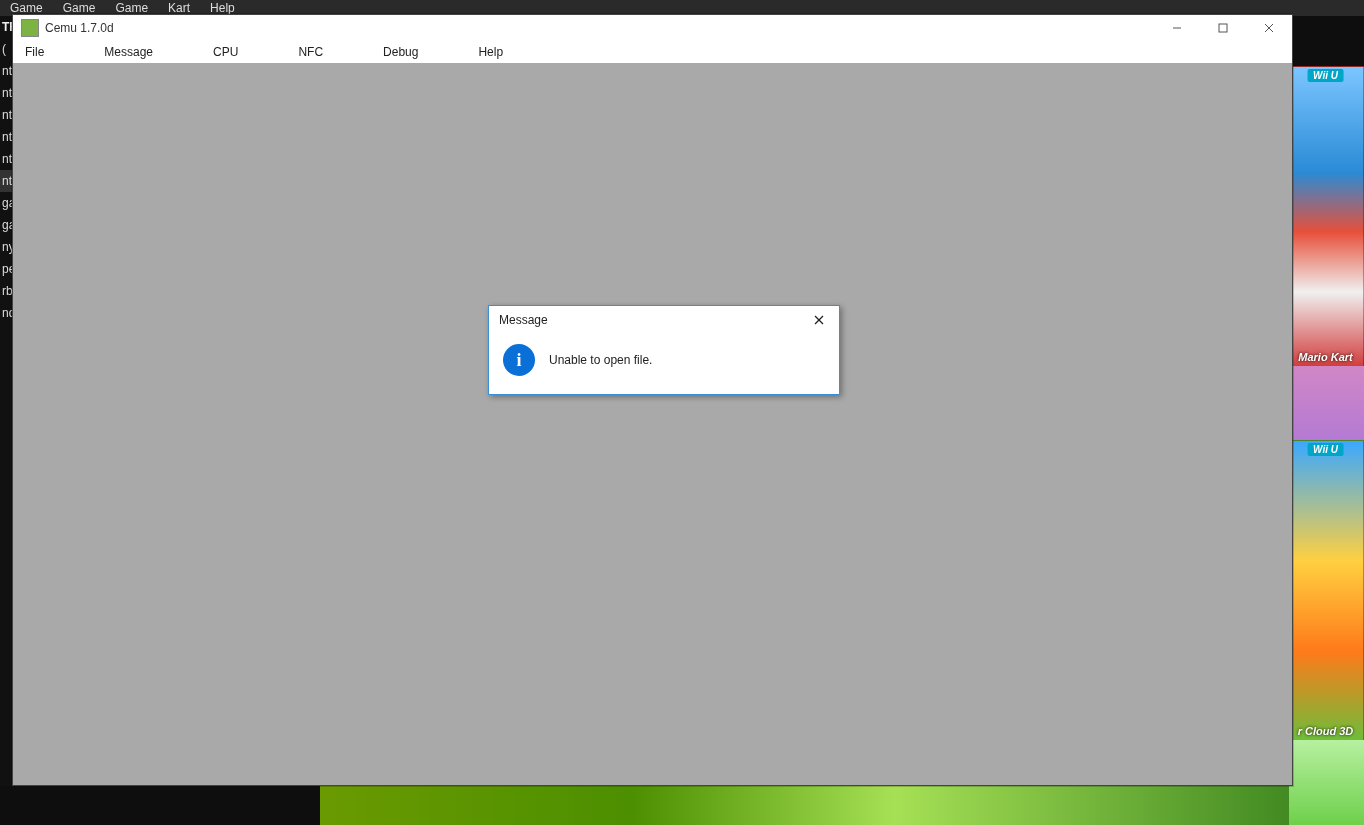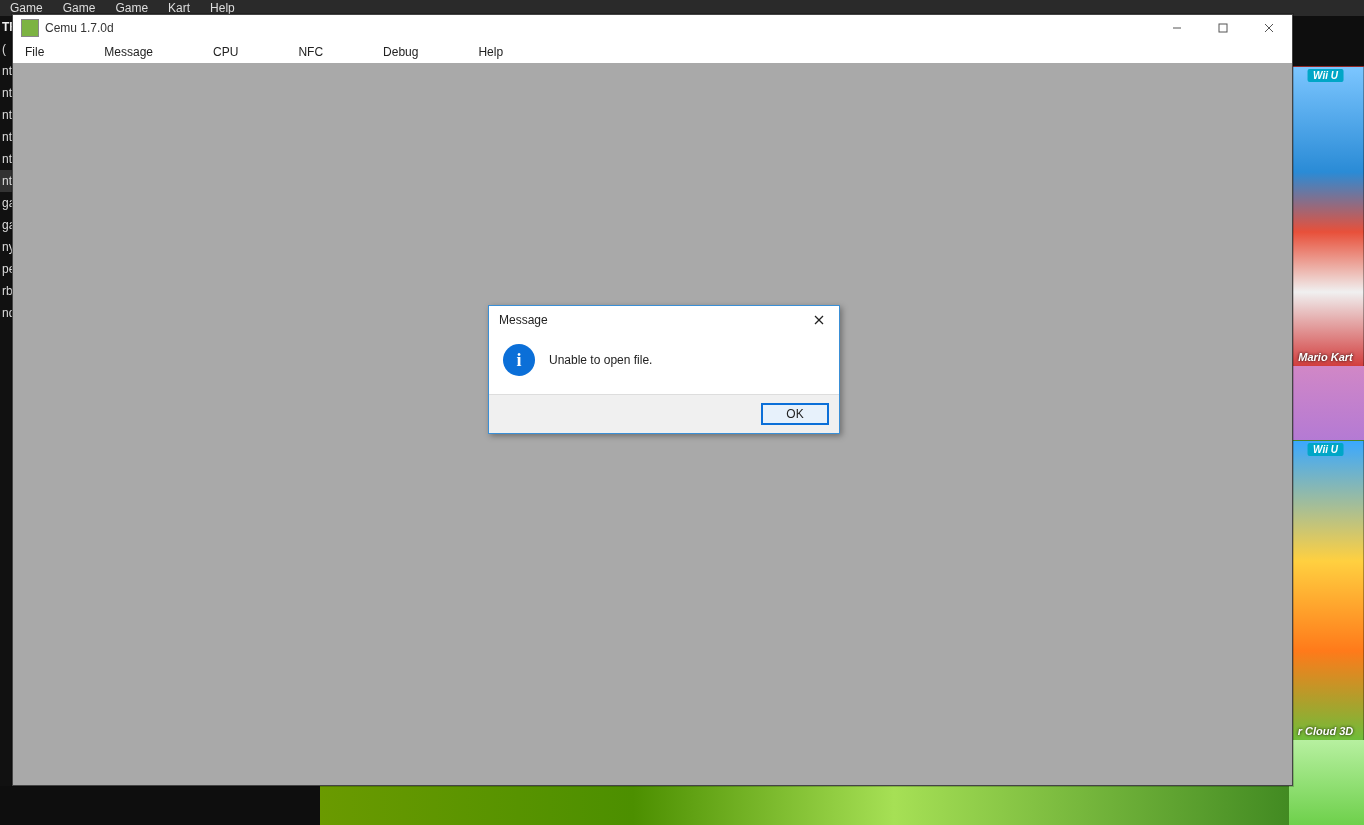--- a/index.html
+++ b/index.html
@@ -126,16 +126,13 @@
           <line x1="9" y1="1" x2="1" y2="9" stroke="#222" stroke-width="1.2"></line>
         </svg>
     </div>
   </div>
   <div class="dlg-body">
     <div class="info-icon">
         <span>i</span>
       </div>
     <span>Unable to open file.</span>
   </div>
-  <div class="dlg-footer">
-    <button class="dlg-ok">OK</button>
-  </div>
 </div>
 
 </body></html>

